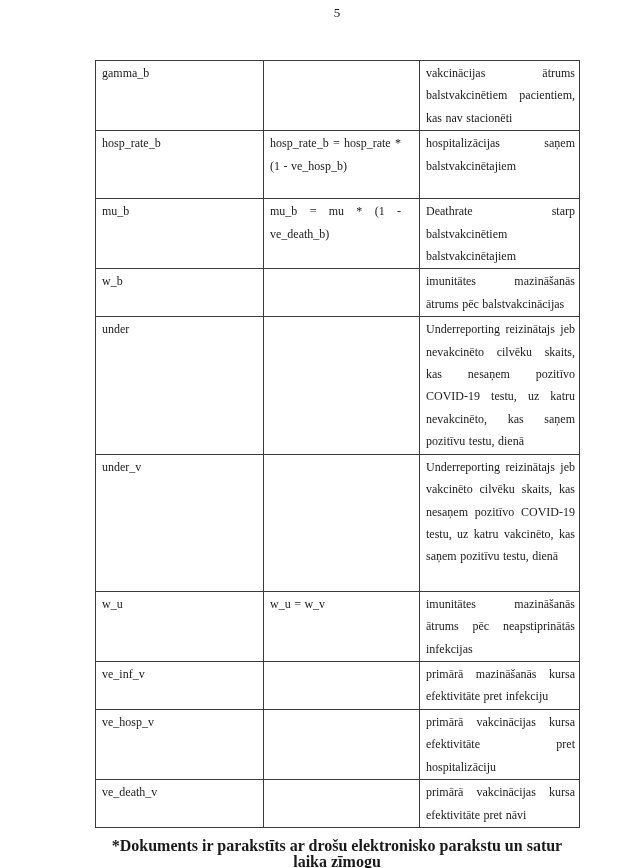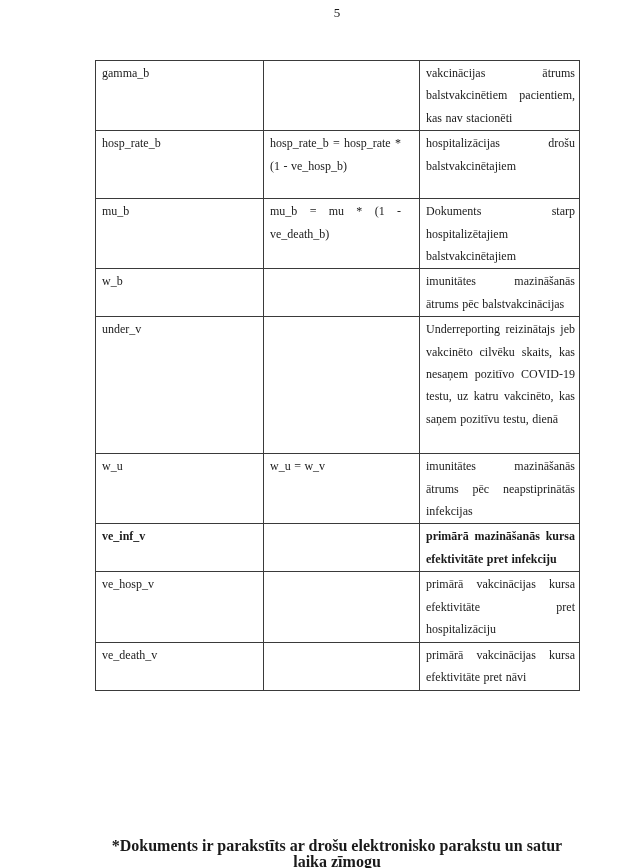--- a/index.html
+++ b/index.html
@@ -79,43 +79,48 @@
     </colgroup>
     <tbody>
         <tr style="height: 70px;">
     <td class="cell-param">gamma_b</td>
     <td class="cell-formula"></td>
     <td class="cell-desc">vakcinācijas ātrums balstvakcinētiem pacientiem, kas nav stacionēti</td>
   </tr>
         <tr style="height: 68px;">
     <td class="cell-param">hosp_rate_b</td>
     <td class="cell-formula">hosp_rate_b = hosp_rate * (1 - ve_hosp_b)</td>
-    <td class="cell-desc">hospitalizācijas drošu balstvakcinētajiem</td>
+    <td class="cell-desc">hospitalizācijas saņem balstvakcinētajiem</td>
   </tr>
         <tr style="height: 65px; margin-top: 18px;">
     <td class="cell-param">mu_b</td>
     <td class="cell-formula">mu_b = mu * (1 - ve_death_b)</td>
-    <td class="cell-desc">Dokuments starp hospitalizētajiem balstvakcinētajiem</td>
+    <td class="cell-desc">Deathrate starp balstvakcinētiem balstvakcinētajiem</td>
   </tr>
         <tr style="height: 47px;">
     <td class="cell-param">w_b</td>
     <td class="cell-formula"></td>
     <td class="cell-desc">imunitātes mazināšanās ātrums pēc balstvakcinācijas</td>
+  </tr>
+        <tr style="height: 133px;">
+    <td class="cell-param">under</td>
+    <td class="cell-formula"></td>
+    <td class="cell-desc">Underreporting reizinātajs jeb nevakcinēto cilvēku skaits, kas nesaņem pozitīvo COVID-19 testu, uz katru nevakcinēto, kas saņem pozitīvu testu, dienā</td>
   </tr>
         <tr style="height: 137px;">
     <td class="cell-param">under_v</td>
     <td class="cell-formula"></td>
     <td class="cell-desc">Underreporting reizinātajs jeb vakcinēto cilvēku skaits, kas nesaņem pozitīvo COVID-19 testu, uz katru vakcinēto, kas saņem pozitīvu testu, dienā</td>
   </tr>
         <tr style="height: 67px;">
     <td class="cell-param">w_u</td>
     <td class="cell-formula">w_u = w_v</td>
     <td class="cell-desc">imunitātes mazināšanās ātrums pēc neapstiprinātās infekcijas</td>
   </tr>
-        <tr style="height: 48px; font-weight: bold;">
+        <tr style="height: 48px;">
     <td class="cell-param">ve_inf_v</td>
     <td class="cell-formula"></td>
     <td class="cell-desc">primārā mazināšanās kursa efektivitāte pret infekciju</td>
   </tr>
         <tr style="height: 63px;">
     <td class="cell-param">ve_hosp_v</td>
     <td class="cell-formula"></td>
     <td class="cell-desc">primārā vakcinācijas kursa efektivitāte pret hospitalizāciju</td>
   </tr>
         <tr style="height: 47px;">

